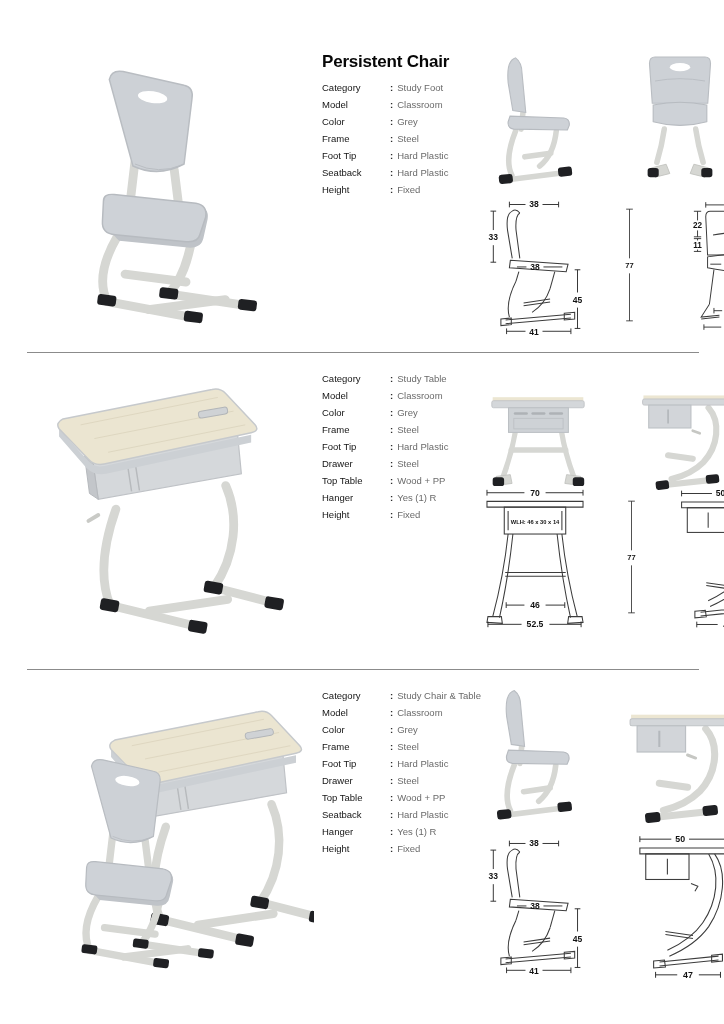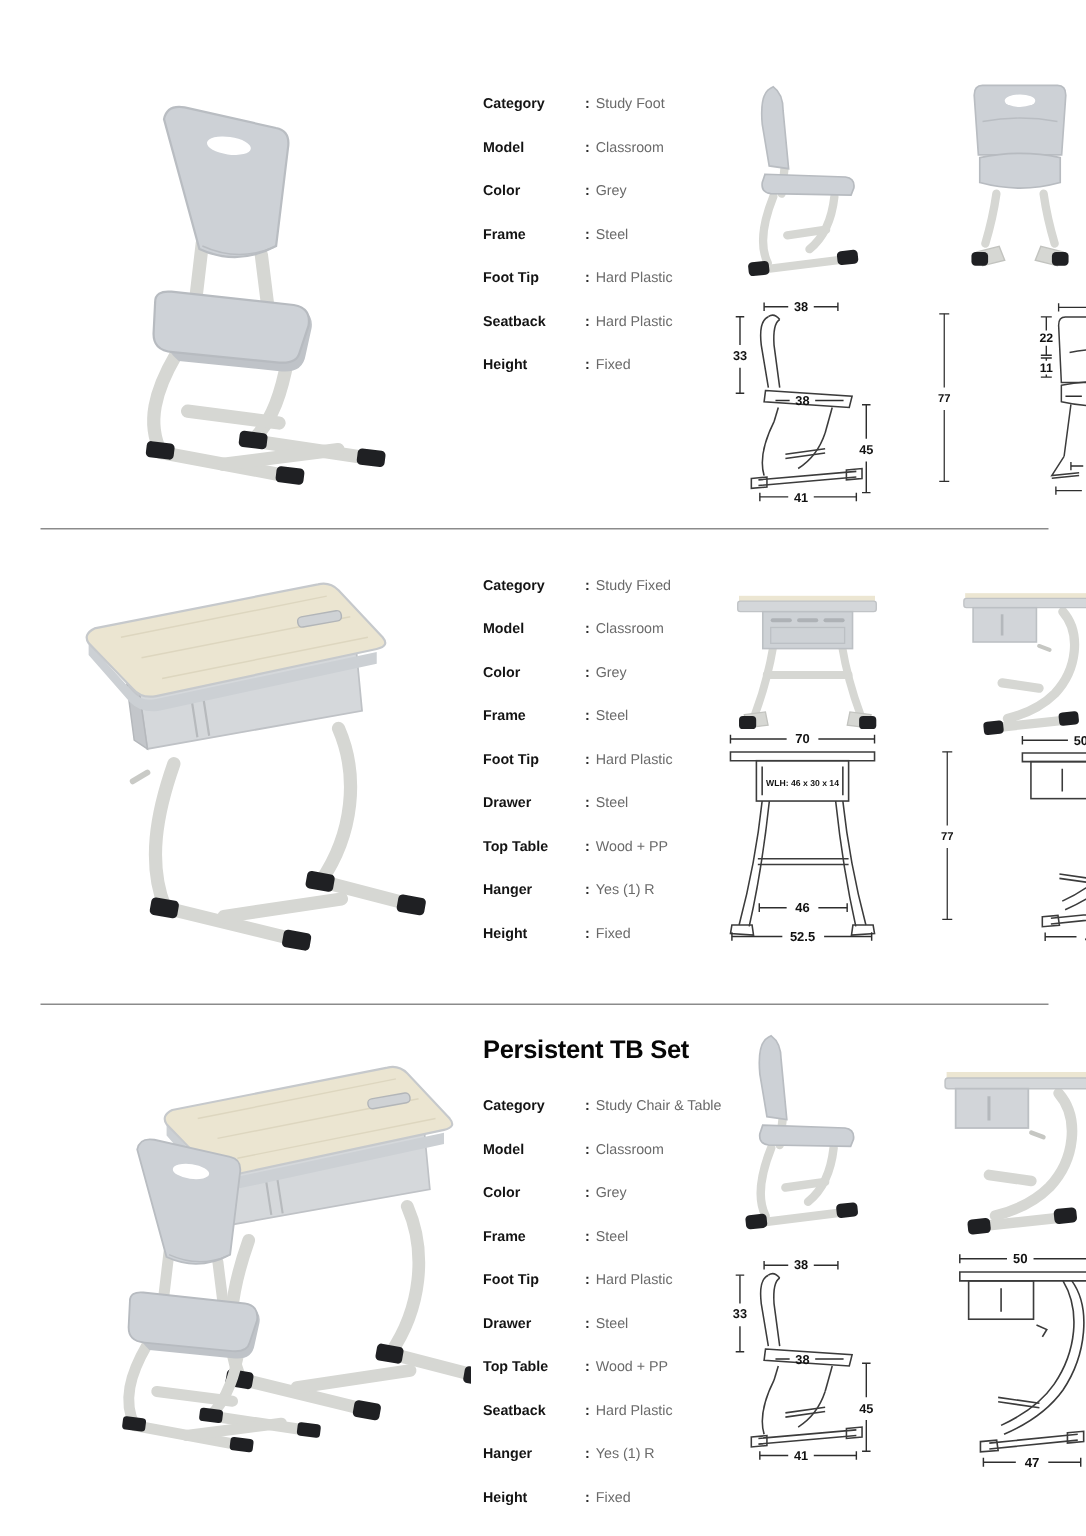--- a/index.html
+++ b/index.html
@@ -5,21 +5,21 @@
   * { margin:0; padding:0; box-sizing:border-box; }
   html,body { width:724px; height:1024px; }
   body {
     position:relative; background:#ffffff; overflow:hidden;
     font-family:"Liberation Sans", sans-serif; color:#161616;
   }
   .abs { position:absolute; }
   .divider { position:absolute; left:27px; width:672px; border-top:1.5px solid #8b8b8b; }
   .specs h2 { font-size:17px; font-weight:700; color:#070707; margin-bottom:10px; letter-spacing:-0.2px; }
   .spec-row { display:flex; align-items:baseline; margin-bottom:6px; line-height:11px; }
-  .spec-label { width:68px; font-size:9.5px; font-weight:700; color:#141414;margin-top:12px; }
+  .spec-label { width:68px; font-size:9.5px; font-weight:400; color:#141414; }
   .spec-sep { font-size:9.5px; font-weight:700; color:#2b2b2b; margin-right:4px; }
   .spec-value { font-size:9.5px; font-weight:400; color:#6a6a6a; }
   .row { display:flex; align-items:flex-start;gap:33px; }
   svg { display:block; }
   svg text {
     font-family:"Liberation Sans", sans-serif; font-weight:700;
     fill:#121212; font-size:9px; text-anchor:middle;
   }
   svg text.sm { font-size:6px; }
   .dim77 { margin-top:3px; }
@@ -269,20 +269,21 @@
   </defs>
 </svg>
 
 <div class="abs" style="left:36px; top:46px;">
   <svg width="245" height="295" viewBox="0 0 240 300">
     <use href="#ph-chair34"></use>
   </svg>
 </div>
 
 <div class="abs specs" style="left:322px; top:52px; width:160px;">
+  <h2>Persistent Chair</h2>
   <div class="spec-row">
     <span class="spec-label">Category</span>
     <span class="spec-sep">:</span>
     <span class="spec-value">Study Foot</span>
   </div>
   <div class="spec-row">
     <span class="spec-label">Model</span>
     <span class="spec-sep">:</span>
     <span class="spec-value">Classroom</span>
   </div>
@@ -351,21 +352,21 @@
 <div class="abs" style="left:30px; top:368px;">
   <svg width="262" height="294" viewBox="0 0 260 300">
     <use href="#ph-desk34"></use>
   </svg>
 </div>
 
 <div class="abs specs" style="left:322px; top:373px; width:160px;">
   <div class="spec-row">
     <span class="spec-label">Category</span>
     <span class="spec-sep">:</span>
-    <span class="spec-value">Study Fixed</span>
+    <span class="spec-value">Study Table</span>
   </div>
   <div class="spec-row">
     <span class="spec-label">Model</span>
     <span class="spec-sep">:</span>
     <span class="spec-value">Classroom</span>
   </div>
   <div class="spec-row">
     <span class="spec-label">Color</span>
     <span class="spec-sep">:</span>
     <span class="spec-value">Grey</span>
@@ -434,21 +435,20 @@
 <div class="divider" style="top:669px;"></div>
 
 <div class="abs" style="left:16px; top:686px;">
   <svg width="298" height="300" viewBox="0 0 300 300">
     <use href="#ph-desk34" transform="translate(52,4) scale(0.95)"></use>
     <use href="#ph-chair34" transform="translate(-6,52) scale(0.82)"></use>
   </svg>
 </div>
 
 <div class="abs specs" style="left:322px; top:690px; width:168px;">
-  <h2>Persistent TB Set</h2>
   <div class="spec-row">
     <span class="spec-label">Category</span>
     <span class="spec-sep">:</span>
     <span class="spec-value">Study Chair &amp; Table</span>
   </div>
   <div class="spec-row">
     <span class="spec-label">Model</span>
     <span class="spec-sep">:</span>
     <span class="spec-value">Classroom</span>
   </div>

